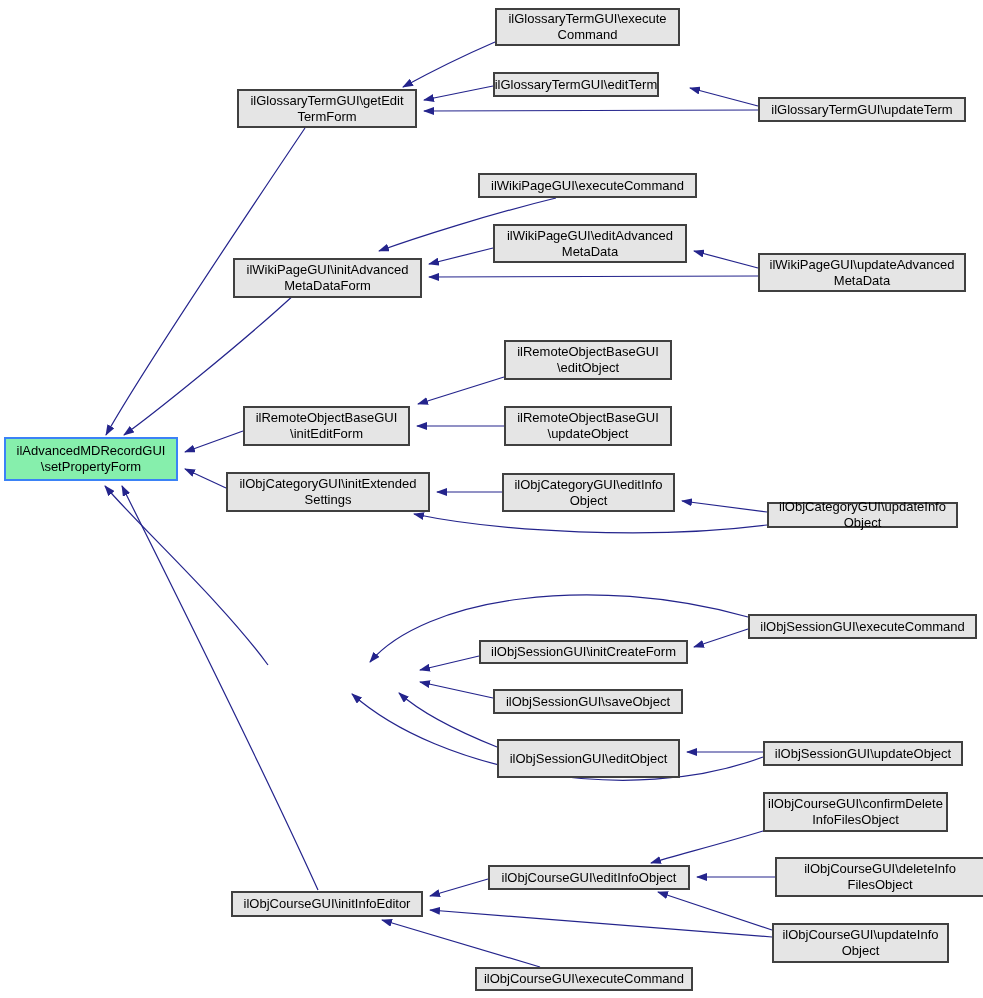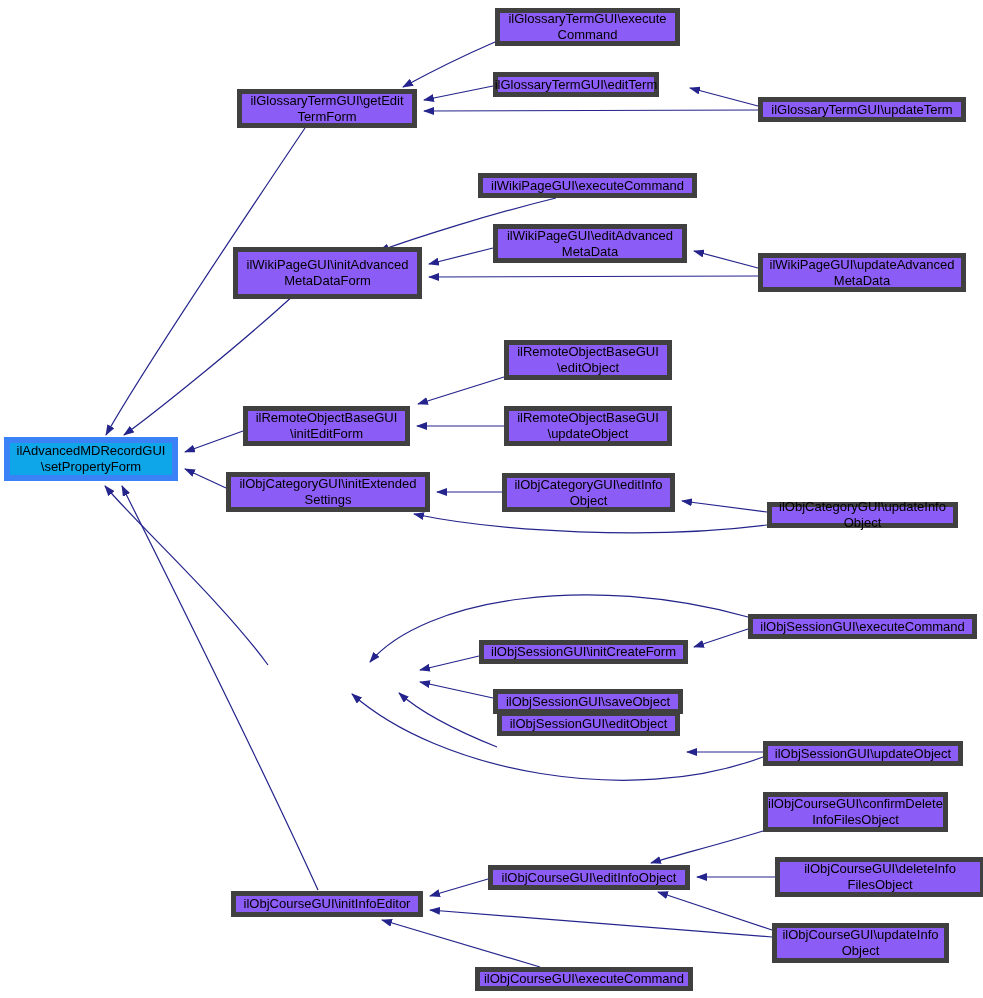--- a/index.html
+++ b/index.html
@@ -7,37 +7,37 @@
     position:relative;
     width:983px;height:998px;
     font-family:"Liberation Sans","DejaVu Sans",sans-serif;
     background:#ffffff;
     overflow:hidden;
   }
   #edges{position:absolute;left:0;top:0;width:983px;height:998px;pointer-events:none;}
   .node{
     position:absolute;
     box-sizing:border-box;
-    background:#8b5cf6;
-    border:5px solid #404040;
+    background:#e5e5e5;
+    border:2px solid #404040;
     display:flex;
     flex-direction:column;
     align-items:center;
     justify-content:center;
     text-align:center;
     font-size:13px;
     line-height:16px;
     color:#000000;
     white-space:nowrap;
     cursor:pointer;
     z-index:2;
   }
   .node.root{
-    background:#0ea5e9;
-    border:6px solid #3b82f6;
+    background:#86efac;
+    border:2px solid #3b82f6;
     cursor:default;
   }
   .edge{stroke:#24248c;stroke-width:1.2;fill:none;}
 </style>
 </head>
 <body>
 
 <div id="canvas">
 
   <svg id="edges" viewBox="0 0 983 998" xmlns="http://www.w3.org/2000/svg">
@@ -105,21 +105,21 @@
 
   <div class="node" style="left:478px;top:173px;width:219px;height:25px">
     <span>ilWikiPageGUI\executeCommand</span>
   </div>
 
   <div class="node" style="left:493px;top:224px;width:194px;height:39px">
     <span>ilWikiPageGUI\editAdvanced</span>
     <span>MetaData</span>
   </div>
 
-  <div class="node" style="left:233px;top:247px;width:189px;height:52px">
+  <div class="node" style="left:233px;top:258px;width:189px;height:40px">
     <span>ilWikiPageGUI\initAdvanced</span>
     <span>MetaDataForm</span>
   </div>
 
   <div class="node" style="left:758px;top:253px;width:208px;height:39px">
     <span>ilWikiPageGUI\updateAdvanced</span>
     <span>MetaData</span>
   </div>
 
   <div class="node" style="left:504px;top:340px;width:168px;height:40px">
@@ -154,21 +154,21 @@
 
 
   <div class="node" style="left:479px;top:640px;width:209px;height:24px">
     <span>ilObjSessionGUI\initCreateForm</span>
   </div>
 
   <div class="node" style="left:493px;top:689px;width:190px;height:25px">
     <span>ilObjSessionGUI\saveObject</span>
   </div>
 
-  <div class="node" style="left:497px;top:711px;width:183px;height:25px">
+  <div class="node" style="left:497px;top:739px;width:183px;height:39px">
     <span>ilObjSessionGUI\editObject</span>
   </div>
 
   <div class="node" style="left:748px;top:614px;width:229px;height:25px">
     <span>ilObjSessionGUI\executeCommand</span>
   </div>
 
   <div class="node" style="left:763px;top:741px;width:200px;height:25px">
     <span>ilObjSessionGUI\updateObject</span>
   </div>

